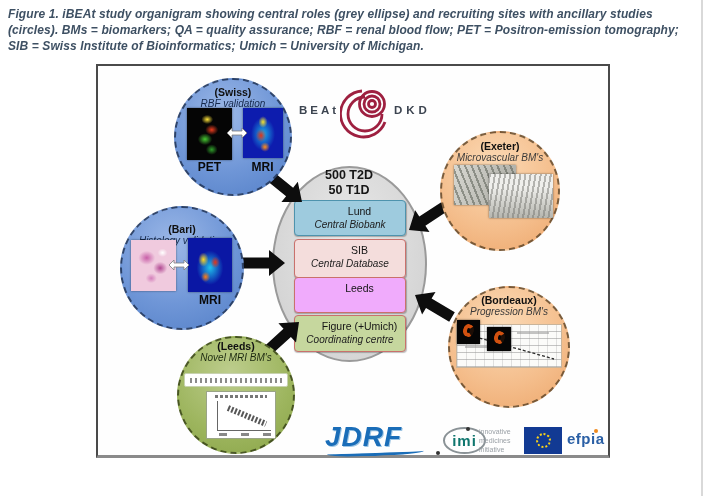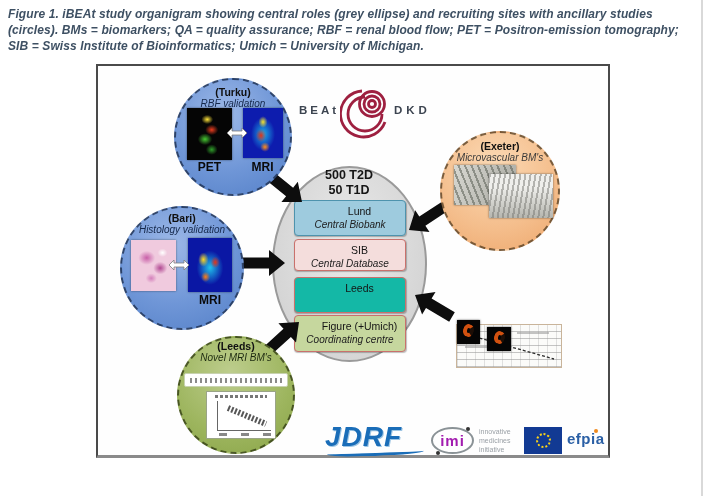--- a/index.html
+++ b/index.html
@@ -34,22 +34,22 @@
     font-weight:bold; font-size:12.5px; color:#151515; line-height:1.2; }
 
   .role-box {
     left:294px; width:112px; border-radius:4px; z-index:2;
     text-align:center; padding-top:3px; line-height:1.35;
     box-shadow:0.5px 1px 1px rgba(0,0,0,0.25);
   }
   .role-box .bname { font-weight:normal; font-size:10.5px; color:#141414;padding-left:19px; }
   .role-box .brole { font-style:italic; font-size:10px; color:#202020; }
   #box-lund  { top:200px; height:36px; background:#9ecbde; border:1.5px solid #4e93ad; }
-  #box-sib   { top:239px; height:32px; background:#f4dddc; border:1.5px solid #c9716c; }
-  #box-leeds { top:277px; height:36px; background:#14b8a6; border:1.5px solid #c9716c; }
+  #box-sib   { top:239px; height:39px; background:#f4dddc; border:1.5px solid #c9716c; }
+  #box-leeds { top:277px; height:36px; background:#f0abfc; border:1.5px solid #c9716c; }
   #box-umich { top:315px; height:37px; background:#c6d79e; border:1.5px solid #c9716c; }
 
   
   #arrows { left:0; top:0; width:707px; height:496px; z-index:2; pointer-events:none; }
 
   
   .site { border-radius:50%; z-index:3; text-align:center; }
   .site .sname { font-weight:bold; font-size:10.5px; color:#101010; line-height:1.15; }
   .site .sstudy { font-style:italic; font-size:10px; color:#15284b; line-height:1.15; }
   .blue-site {
@@ -176,24 +176,24 @@
     left:325px; top:421px; font-size:28px; font-style:italic; font-weight:800;
     color:#1a6db8; letter-spacing:1px; z-index:4;
     text-shadow:1px 1px 0 #9fc6e4;
   }
   #jdrf-swoosh {
     left:327px; top:449px; width:97px; height:7px;
     border-bottom:3px solid #1a6db8; border-radius:50%;
     transform:rotate(-2deg); z-index:4;
   }
   #imi-oval {
-    left:431px; top:427px; width:43px; height:27px;
+    left:443px; top:427px; width:43px; height:27px;
     border:2px solid #8a9296; border-radius:50%; z-index:4;
     display:flex; align-items:center; justify-content:center;
-    font-size:15px; font-weight:bold; color:#a21caf; letter-spacing:1px;
+    font-size:15px; font-weight:bold; color:#0f766e; letter-spacing:1px;
   }
   .imi-dot { position:absolute; width:4px; height:4px; border-radius:50%; background:#333; z-index:5; }
   #imi-dot1 { left:466px; top:427px; }
   #imi-dot2 { left:436px; top:451px; }
   #imi-tagline { left:479px; top:428px; font-size:7px; line-height:1.25; color:#9aa0a6; z-index:4; }
   #eu-flag {
     left:524px; top:427px; width:38px; height:27px; background:#123a93; z-index:4;
     display:flex; align-items:center; justify-content:center;
   }
   #eu-flag .stars { width:15px; height:15px; border:2px dotted #ffd617; border-radius:50%; }
@@ -247,49 +247,53 @@
       <circle cx="32" cy="20" r="3.5"></circle>
       <circle cx="32" cy="20" r="8"></circle>
       <circle cx="32" cy="20" r="12.5"></circle>
       <path d="M 25,13 A 17,17 0 1 0 42,30"></path>
       <path d="M 22,7 A 23,23 0 1 0 45,38"></path>
     </g>
   </svg>
   <div id="beatdkd-right" class="abs">DKD</div>
 
   <div id="site-turku" class="abs site blue-site">
-    <div class="sname" style="margin-top:6px">(Turku)</div>
+    <div class="sname" style="margin-top:6px">(Swiss)</div>
     <div class="sstudy">RBF validation</div>
   </div>
   <div id="turku-pet" class="scan"></div>
   <div id="turku-mri" class="scan"></div>
   <svg class="dbl-arrow" style="left:227px;top:127px" width="20" height="12" viewBox="0 0 20 12">
     <polygon points="0,6 5,1 5,4 15,4 15,1 20,6 15,11 15,8 5,8 5,11" fill="#ffffff" stroke="#7d7d7d" stroke-width="0.8"></polygon>
   </svg>
   <div class="scan-label" style="left:187px;top:160px;width:45px">PET</div>
   <div class="scan-label" style="left:240px;top:160px;width:45px">MRI</div>
 
   <div id="site-bari" class="abs site blue-site">
-    <div class="sname" style="margin-top:4px">(Bari)</div>
+    <div class="sname" style="margin-top:15px">(Bari)</div>
     <div class="sstudy">Histology validation</div>
   </div>
   <div id="bari-hist" class="scan"></div>
   <div id="bari-mri" class="scan"></div>
   <svg class="dbl-arrow" style="left:169px;top:259px" width="20" height="12" viewBox="0 0 20 12">
     <polygon points="0,6 5,1 5,4 15,4 15,1 20,6 15,11 15,8 5,8 5,11" fill="#ffffff" stroke="#7d7d7d" stroke-width="0.8"></polygon>
   </svg>
   <div class="scan-label" style="left:188px;top:293px;width:44px">MRI</div>
 
   <div id="site-exeter" class="abs site orange-site">
     <div class="sname" style="margin-top:7px">(Exeter)</div>
     <div class="sstudy">Microvascular BM's</div>
   </div>
   <div id="exeter-img1" class="scan"></div>
   <div id="exeter-img2" class="scan"></div>
 
+  <div id="site-bordeaux" class="abs site orange-site">
+    <div class="sname" style="margin-top:6px">(Bordeaux)</div>
+    <div class="sstudy">Progression BM's</div>
+  </div>
   <div id="bordeaux-chart" class="abs">
     <svg width="104" height="42" viewBox="0 0 104 42">
       <line x1="8" y1="9" x2="97" y2="34" stroke="#2a2a2a" stroke-width="1.3" stroke-dasharray="3,2"></line>
       <line x1="8" y1="22" x2="40" y2="22" stroke="#8a8a8a" stroke-width="1"></line>
       <line x1="60" y1="8" x2="92" y2="8" stroke="#8a8a8a" stroke-width="1"></line>
     </svg>
   </div>
   <div id="bordeaux-sq1" class="kidney-sq">
       <div class="ring"></div>
     </div>

